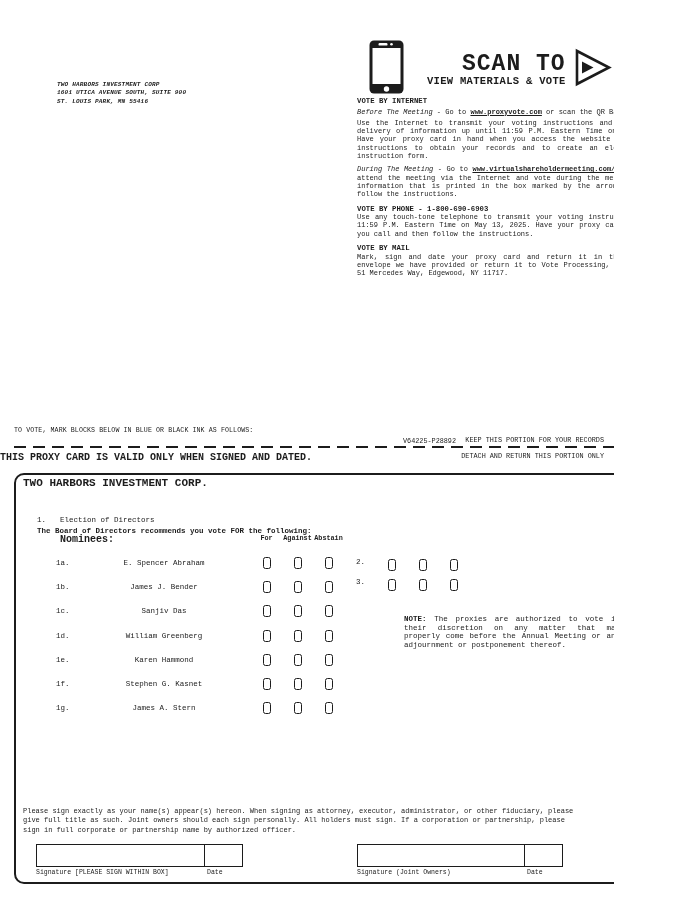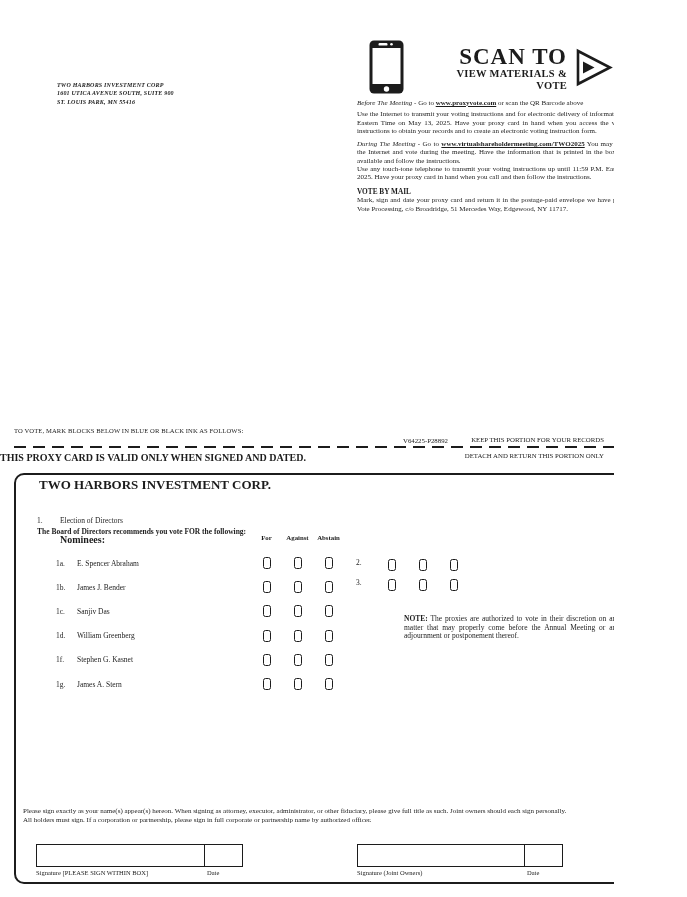--- a/index.html
+++ b/index.html
@@ -1,20 +1,20 @@
 <!DOCTYPE html>
 <html><head>
 <meta charset="utf-8">
 <style>
   :root{ --ink:#1c1c1c; }
   *{ margin:0; padding:0; box-sizing:border-box; }
   body{ background:#fff; }
   .page{
     position:relative; width:614px; height:897px; background:#fff;
-    font-family:Liberation Serif, serif; color:var(--ink);
+    font-family:Liberation Mono, monospace; color:var(--ink);
     overflow:hidden;
   }
   
   .addr{ position:absolute; left:57px; top:81px; font-size:6px; line-height:8.4px;
          font-style:italic; font-weight:bold; letter-spacing:.2px; }
   
   .scanto{ position:absolute; left:368px; top:39px; display:flex; align-items:center; }
   .scanto .titles{ margin-left:22px; text-align:right; }
   .scanto .t1{ font-size:23px; font-weight:bold; letter-spacing:1px; line-height:22px; }
   .scanto .t2{ font-size:10.5px; font-weight:bold; letter-spacing:.3px; line-height:12px; }
@@ -32,33 +32,33 @@
   .ctrl{ position:absolute; left:403px; top:437px; font-size:6.8px; }
   .keep{ position:absolute; right:10px; top:436px; font-size:6.8px; }
   .dashline{ position:absolute; left:14px; top:446px; width:663px; height:2px;
     background:repeating-linear-gradient(90deg,var(--ink) 0 12px,transparent 12px 19px); }
   .valid{ position:absolute; left:0; top:452px; width:687px; text-align:left;
           font-size:10px; font-weight:bold; }
   .detach{ position:absolute; right:10px; top:452px; font-size:6.8px; }
   
   .card{ position:absolute; left:14px; top:473px; width:664px; height:411px;
          border:2.6px solid var(--ink); border-radius:10px; }
-  .card .company{ position:absolute; left:23px; top:2px; font-size:13px; font-weight:bold; }
+  .card .company{ position:absolute; left:7px; top:2px; font-size:11px; font-weight:bold; }
   .card .rec1{ position:absolute; left:21px; top:16px; width:290px;
                font-size:7.5px; line-height:9px; font-weight:bold;margin-top:36px; }
   .card .item1{ position:absolute; left:21px; top:41px; display:flex; font-size:7.5px; }
   .card .item1 .num{ width:23px; }
   .card .nomlabel{ position:absolute; left:44px; top:59px; font-size:10px; font-weight:bold; }
   .hcells{ display:flex; }
   .hcells span{ width:31px; text-align:center; font-size:6.8px; font-weight:bold; }
   .card .lheader{ position:absolute; left:235px; top:59px; }
   .card .nomrows{ position:absolute; left:40px; top:76px; }
   .nrow{ display:flex; align-items:center; height:24.2px; font-size:7.5px; }
   .nrow .nid{ width:21px; }
-  .nrow .nname{ width:174px; }
+  .nrow .nname{ width:174px;text-align:center; }
   .cbcell{ width:31px; display:flex; justify-content:center; }
   .cb{ width:8px; height:12px; border:1.5px solid var(--ink); border-radius:2.5px; background:#fff; }
   
   .rcol{ position:absolute; left:340px; top:78px; width:312px; }
   .rcol .headrow{ display:flex; align-items:flex-start; }
   .rcol .rheading{ width:216px; font-size:7.5px; line-height:9px; font-weight:bold; }
   .rcol .headrow .hcells{ margin-top:2px; }
   .prow{ display:flex; align-items:flex-start; font-size:7.5px; }
   .prow .pid{ width:20px; }
   .prow .ptext{ width:193px; line-height:8.6px; text-align:justify; padding-right:3px; }
@@ -110,23 +110,25 @@
     </span>
     <span class="arrow">
       <svg width="40" height="41" viewBox="0 0 40 41">
         <path d="M4 4 L4 37 L36 20.5 Z" fill="#ffffff" stroke="#1c1c1c" stroke-width="2.6" stroke-linejoin="miter"></path>
         <path d="M9 14.5 L9 26.5 L20.5 20.5 Z" fill="#1c1c1c"></path>
       </svg>
     </span>
   </div>
 
   <div class="methods">
+    <h3>VOTE BY INTERNET</h3>
     <p class="gap2"><span class="it">Before The Meeting</span><span> - Go to </span><span class="lnk">www.proxyvote.com</span><span> or scan the QR Barcode above</span></p>
     <p class="gap3">Use the Internet to transmit your voting instructions and for electronic delivery of information up until 11:59 P.M. Eastern Time on May 13, 2025. Have your proxy card in hand when you access the website and follow the instructions to obtain your records and to create an electronic voting instruction form.</p>
     <p class="gap5"><span class="it">During The Meeting</span><span> - Go to </span><span class="lnk">www.virtualshareholdermeeting.com/TWO2025</span><span> You may attend the meeting via the Internet and vote during the meeting. Have the information that is printed in the box marked by the arrow available and follow the instructions.</span></p>
+    <h3 class="gap6">VOTE BY PHONE - 1-800-690-6903</h3>
     <p>Use any touch-tone telephone to transmit your voting instructions up until 11:59 P.M. Eastern Time on May 13, 2025. Have your proxy card in hand when you call and then follow the instructions.</p>
     <h3 class="gap6">VOTE BY MAIL</h3>
     <p>Mark, sign and date your proxy card and return it in the postage-paid envelope we have provided or return it to Vote Processing, c/o Broadridge, 51 Mercedes Way, Edgewood, NY 11717.</p>
   </div>
 
   <div class="tovote">TO VOTE, MARK BLOCKS BELOW IN BLUE OR BLACK INK AS FOLLOWS:</div>
   <div class="ctrl">V64225-P28892</div>
   <div class="keep">KEEP THIS PORTION FOR YOUR RECORDS</div>
   <div class="dashline"></div>
   <div class="valid">THIS PROXY CARD IS VALID ONLY WHEN SIGNED AND DATED.</div>
@@ -194,20 +196,33 @@
             <span class="cb"></span>
           </span>
         <span class="cbcell">
             <span class="cb"></span>
           </span>
         <span class="cbcell">
             <span class="cb"></span>
           </span>
       </div>
       <div class="nrow">
+        <span class="nid">1e.</span>
+        <span class="nname">Karen Hammond</span>
+        <span class="cbcell">
+            <span class="cb"></span>
+          </span>
+        <span class="cbcell">
+            <span class="cb"></span>
+          </span>
+        <span class="cbcell">
+            <span class="cb"></span>
+          </span>
+      </div>
+      <div class="nrow">
         <span class="nid">1f.</span>
         <span class="nname">Stephen G. Kasnet</span>
         <span class="cbcell">
             <span class="cb"></span>
           </span>
         <span class="cbcell">
             <span class="cb"></span>
           </span>
         <span class="cbcell">
             <span class="cb"></span>

